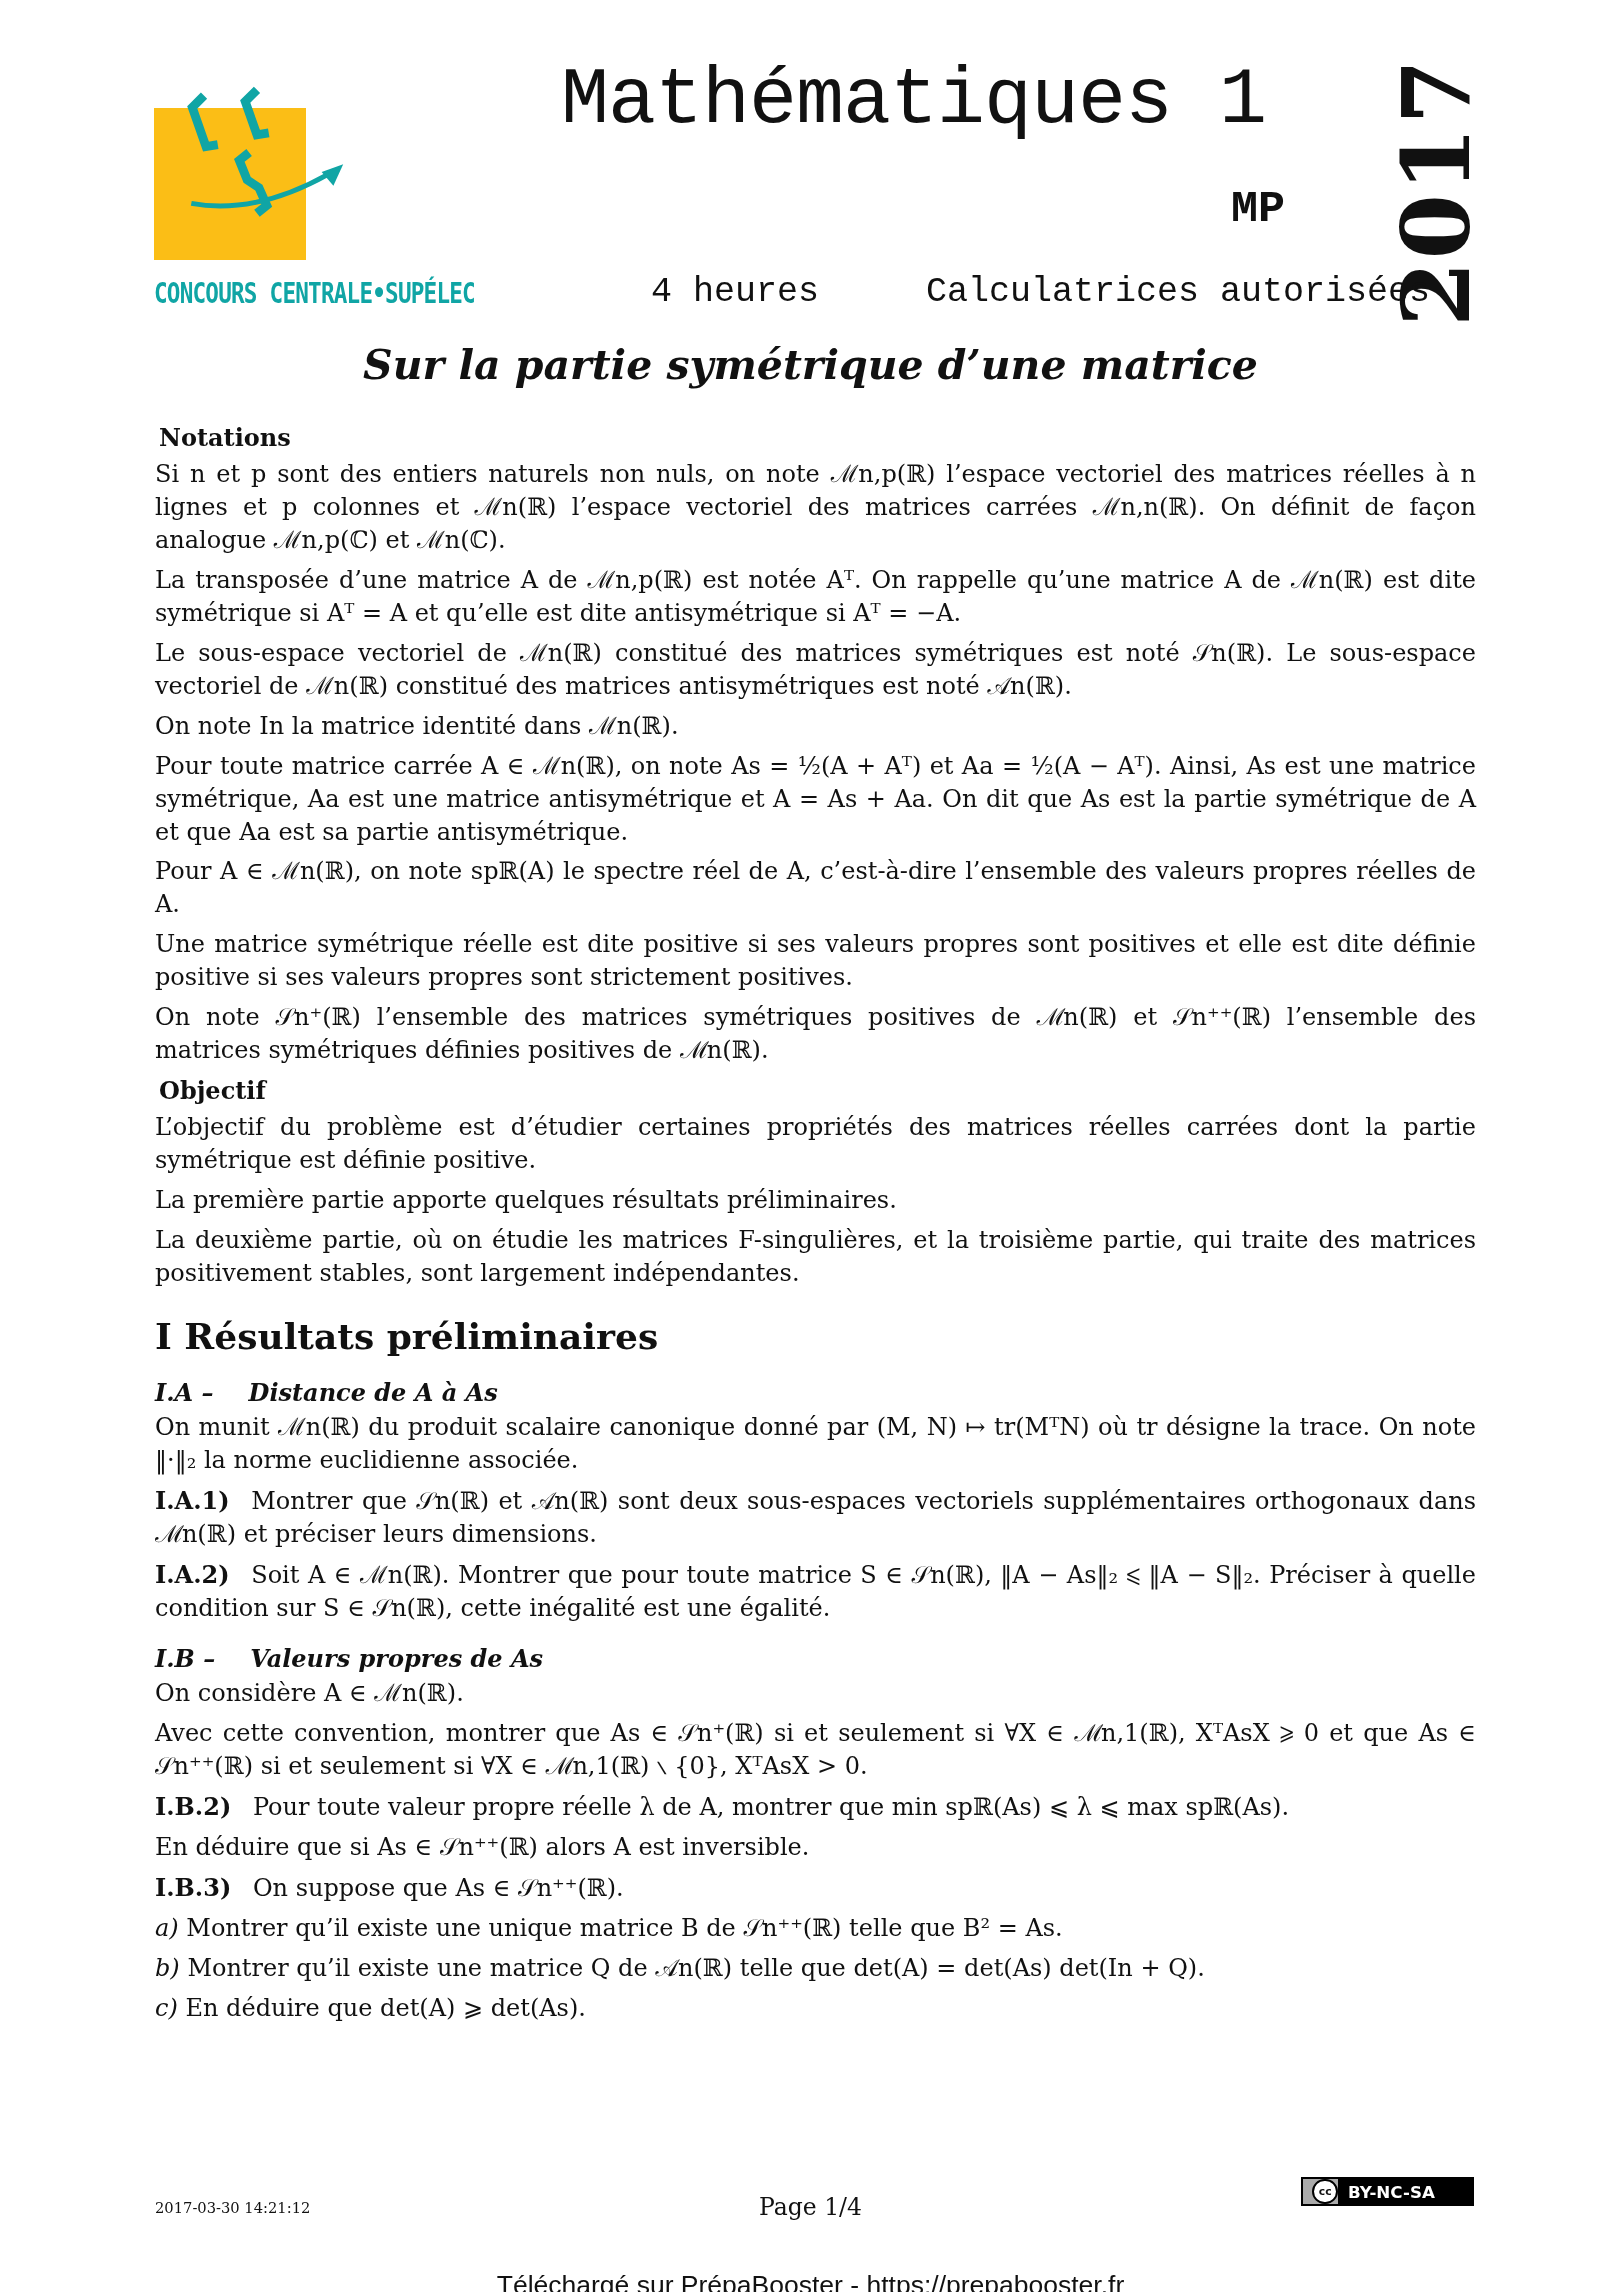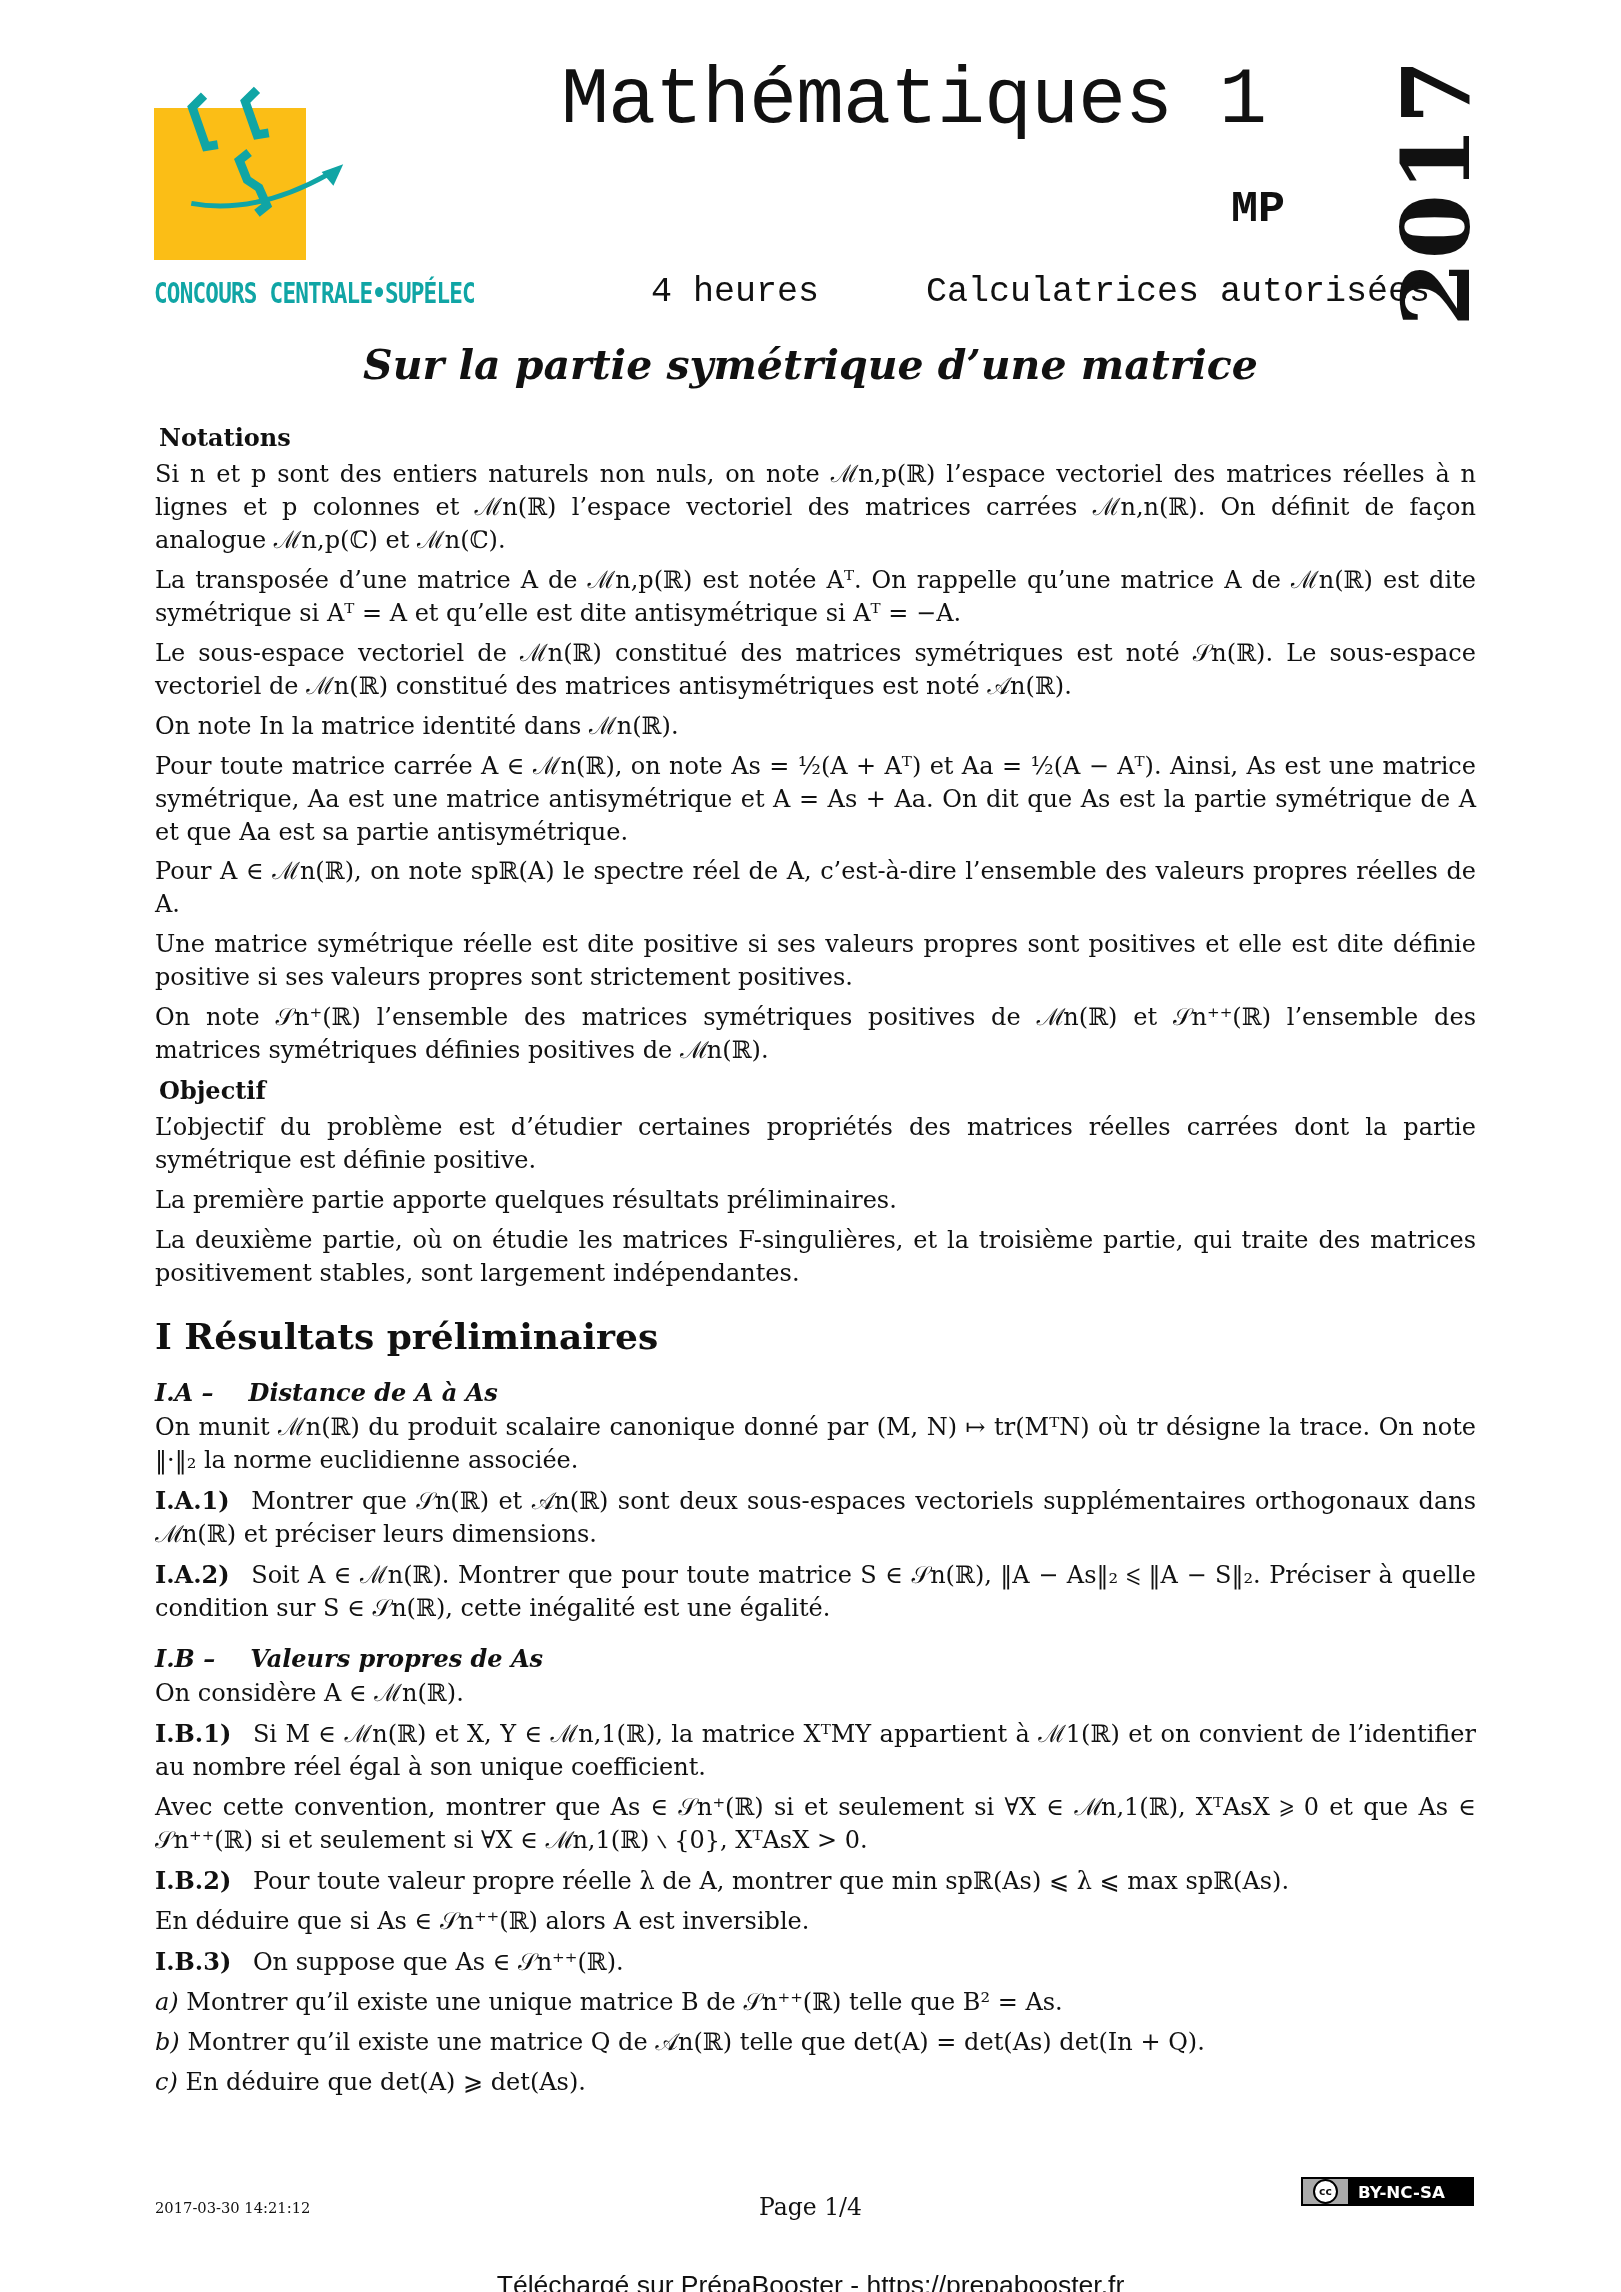--- a/index.html
+++ b/index.html
@@ -21,21 +21,21 @@
   .content p { margin: 0 0 6.9px 0; text-align: justify; }
   .content h4 { margin: 4px; font-size: 24px; font-weight: bold; line-height: 33px; }
   .content h2 { margin: 25.5px 0 17.6px 0; font-size: 36px; font-weight: bold; line-height: 43px; }
   .content h3 { margin: 17.6px 0 2px 0; font-size: 24px; font-weight: bold; font-style: italic; line-height: 33px; }
   .content h3 .gap { display: inline-block; width: 35px; }
   .q { font-weight: bold; margin-right: 21.6px; }
   i, .m { font-style: italic; }
   .footer-date { left: 155px; top: 2199px; font-size: 14.7px; }
   .footer-page { left: 0; width: 1621px; top: 2193px; text-align: center; font-size: 23.5px; }
   .cc { left: 1301px; top: 2177px; width: 173px; height: 29px; background: #000; border: 2px solid #000; display: flex; align-items: center; box-sizing: border-box; }
-  .cc-left { width: 45px; height: 100%; background: #aaaaaa; display: flex; align-items: center; justify-content: center; }
+  .cc-left { width: 35px; height: 100%; background: #aaaaaa; display: flex; align-items: center; justify-content: flex-end; }
   .cc-circle { width: 21.6px; height: 21.6px; border-radius: 50%; background: #fff; border: 2px solid #000; font-family: "DejaVu Sans", sans-serif; font-weight: bold; font-size: 10.8px; display: flex; align-items: center; justify-content: center; }
   .cc-text { color: #fff; font-family: "DejaVu Sans", sans-serif; font-weight: bold; font-size: 16.7px; padding-left: 10px; text-align: right; }
   .download { left: 0; width: 1621px; top: 2240px; text-align: center; font-family: "Liberation Sans", sans-serif; font-size: 26.5px; margin-top: 30px; }
 </style>
 </head>
 <body>
 
 <div class="abs logo-box"></div>
 <svg class="abs logo-svg" viewBox="0 0 220 200">
   <g fill="none" stroke="#10A5A5" stroke-width="9" stroke-linecap="butt">
@@ -75,21 +75,20 @@
 
   <h2>I Résultats préliminaires</h2>
 
   <h3><span>I.A –</span><span class="gap"></span><span>Distance de A à As</span></h3>
   <p>On munit ℳn(ℝ) du produit scalaire canonique donné par (M, N) ↦ tr(MᵀN) où tr désigne la trace. On note ‖·‖₂ la norme euclidienne associée.</p>
   <p><span class="q">I.A.1)</span><span>Montrer que 𝒮n(ℝ) et 𝒜n(ℝ) sont deux sous-espaces vectoriels supplémentaires orthogonaux dans ℳn(ℝ) et préciser leurs dimensions.</span></p>
   <p><span class="q">I.A.2)</span><span>Soit A ∈ ℳn(ℝ). Montrer que pour toute matrice S ∈ 𝒮n(ℝ), ‖A − As‖₂ ⩽ ‖A − S‖₂. Préciser à quelle condition sur S ∈ 𝒮n(ℝ), cette inégalité est une égalité.</span></p>
 
   <h3><span>I.B –</span><span class="gap"></span><span>Valeurs propres de As</span></h3>
   <p>On considère A ∈ ℳn(ℝ).</p>
-  <p><span class="q">I.B.1)</span><span>Si M ∈ ℳn(ℝ) et X, Y ∈ ℳn,1(ℝ), la matrice XᵀMY appartient à ℳ1(ℝ) et on convient de l’identifier au nombre réel égal à son unique coefficient.</span></p>
   <p>Avec cette convention, montrer que As ∈ 𝒮n⁺(ℝ) si et seulement si ∀X ∈ ℳn,1(ℝ), XᵀAsX ⩾ 0 et que As ∈ 𝒮n⁺⁺(ℝ) si et seulement si ∀X ∈ ℳn,1(ℝ) ∖ {0}, XᵀAsX &gt; 0.</p>
   <p><span class="q">I.B.2)</span><span>Pour toute valeur propre réelle λ de A, montrer que min spℝ(As) ⩽ λ ⩽ max spℝ(As).</span></p>
   <p>En déduire que si As ∈ 𝒮n⁺⁺(ℝ) alors A est inversible.</p>
   <p><span class="q">I.B.3)</span><span>On suppose que As ∈ 𝒮n⁺⁺(ℝ).</span></p>
   <p><i>a)</i> <span>Montrer qu’il existe une unique matrice B de 𝒮n⁺⁺(ℝ) telle que B² = As.</span></p>
   <p><i>b)</i> <span>Montrer qu’il existe une matrice Q de 𝒜n(ℝ) telle que det(A) = det(As) det(In + Q).</span></p>
   <p><i>c)</i> <span>En déduire que det(A) ⩾ det(As).</span></p>
 </div>
 
 <div class="abs footer-date">2017-03-30 14:21:12</div>

